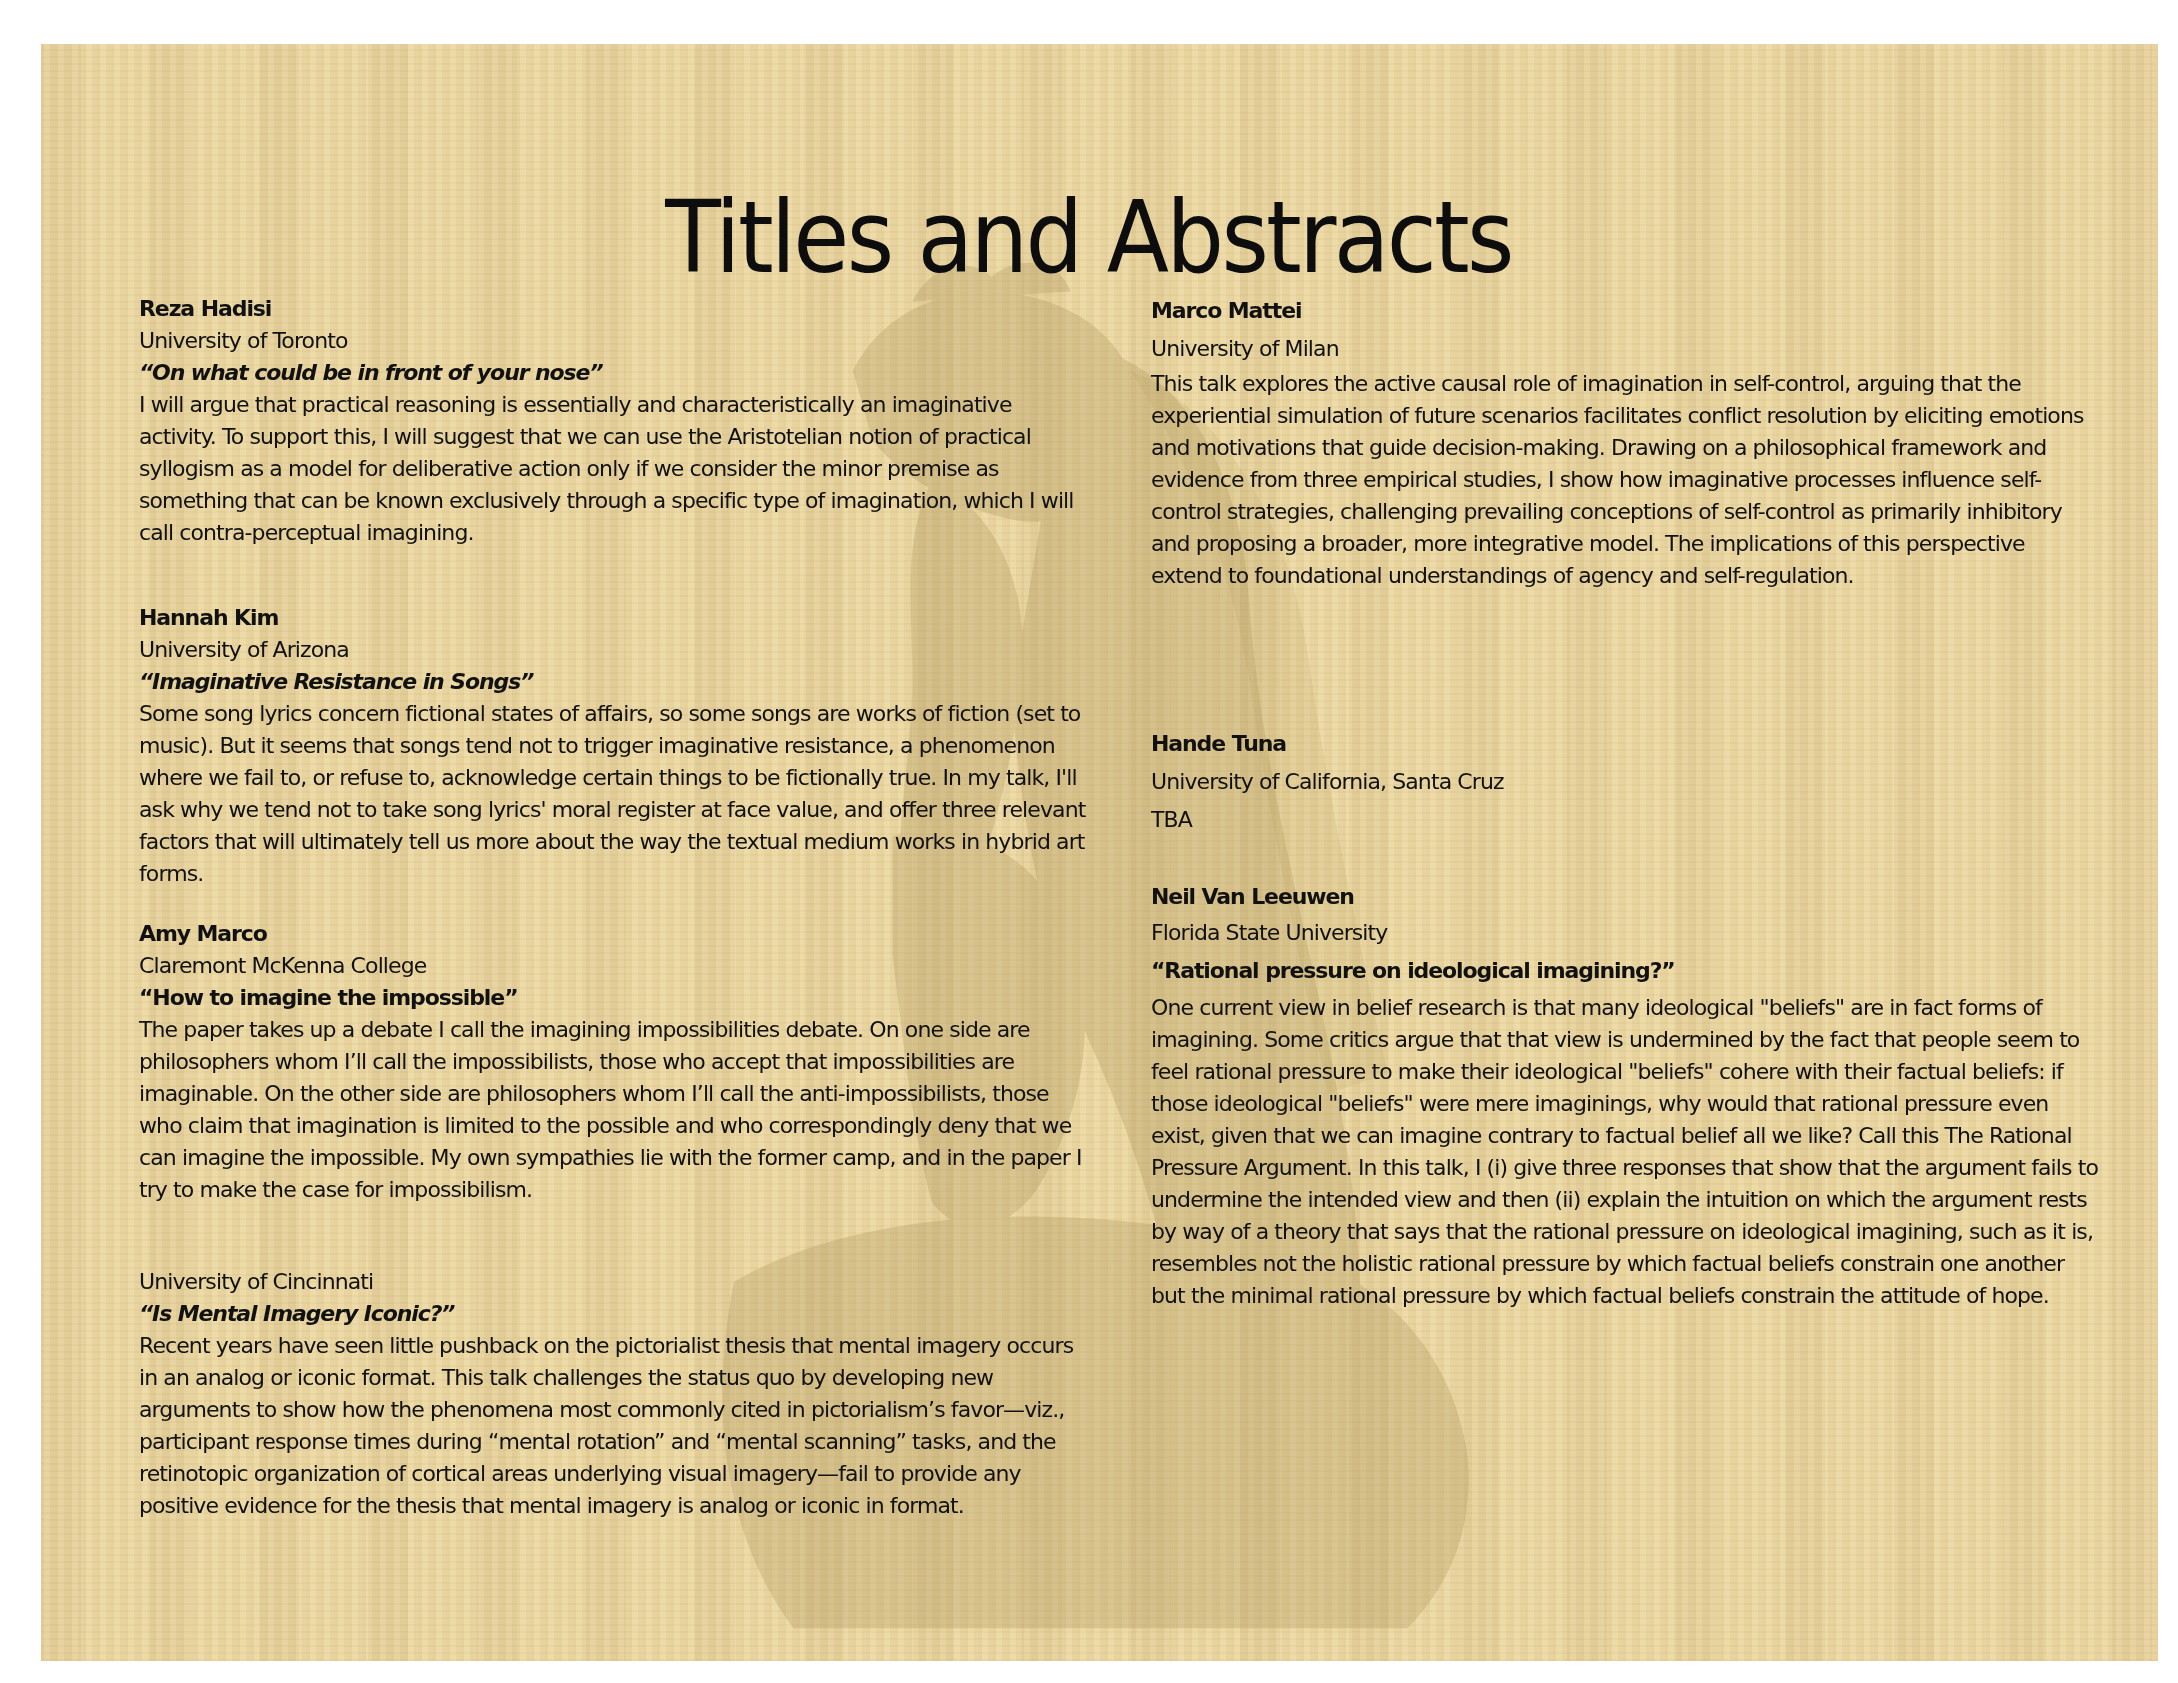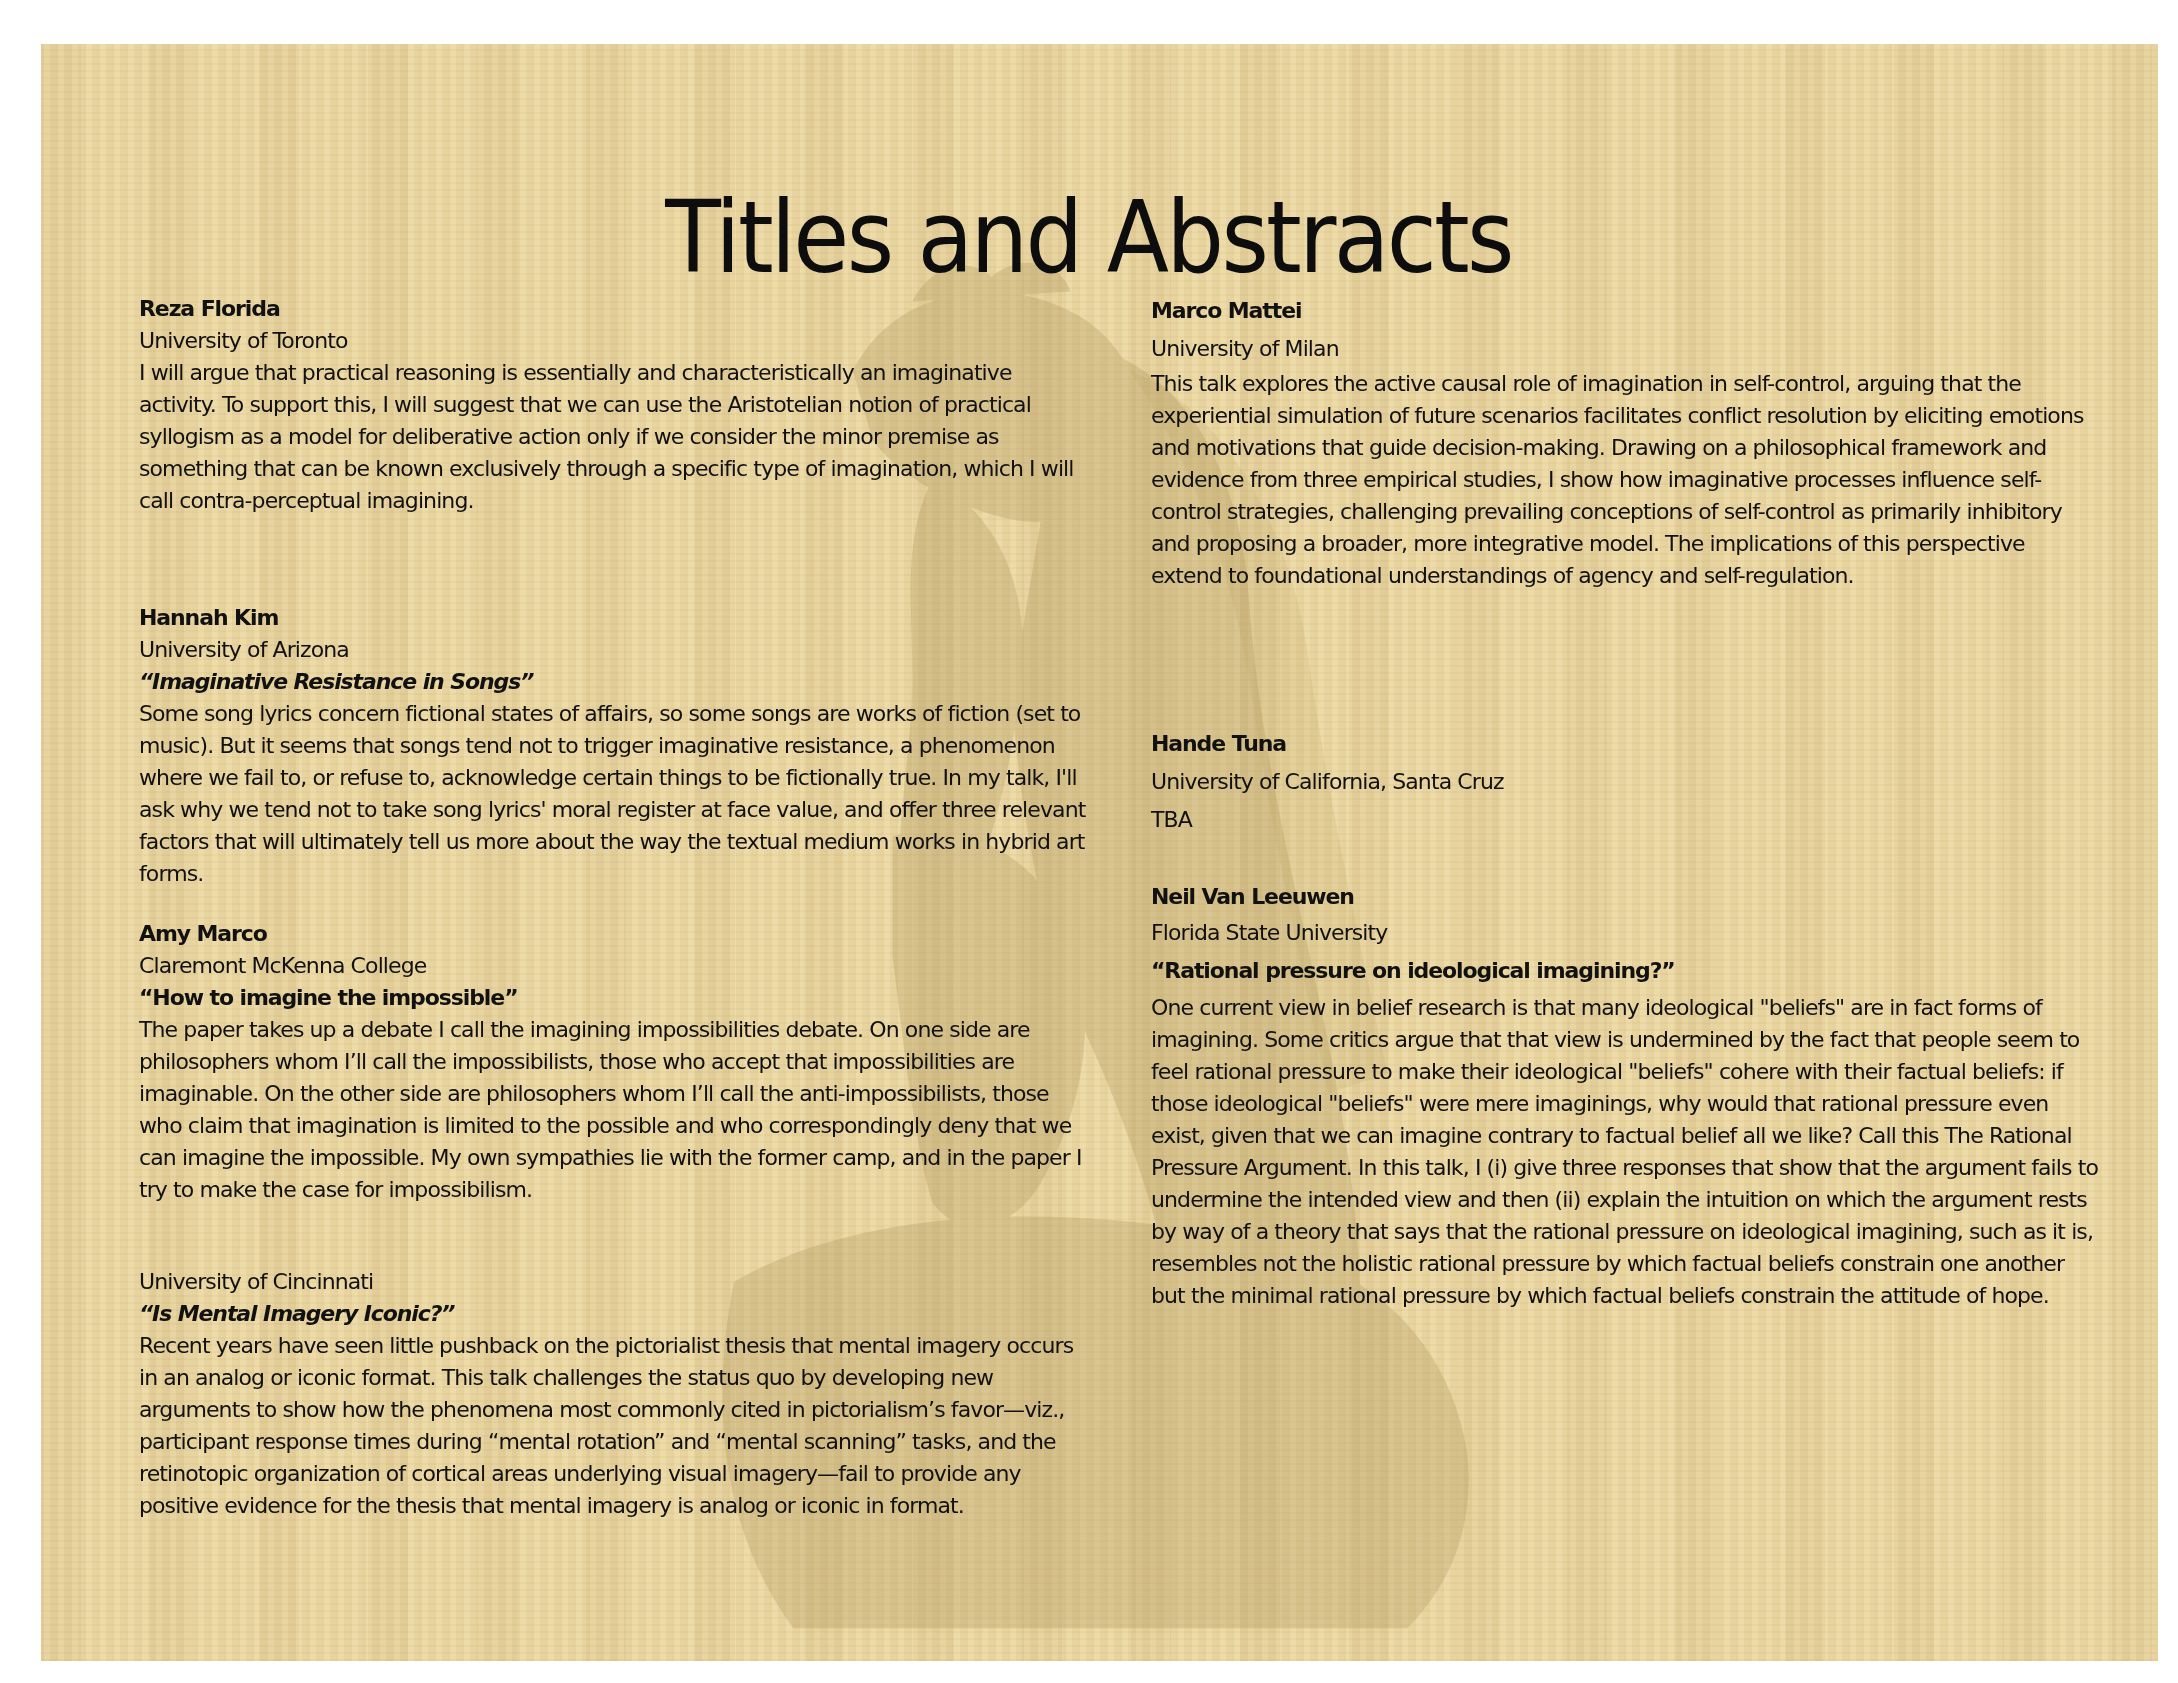--- a/index.html
+++ b/index.html
@@ -60,22 +60,23 @@
     <g fill="#b89e60" opacity="0.18">
       <path d="M1100,330 C1180,360 1260,470 1280,620 C1300,760 1330,900 1360,1040 L1300,1060 C1270,920 1240,780 1220,640 C1200,520 1160,420 1100,330 Z"></path>
     </g>
   </svg>
 
   <h1 class="title">Titles and Abstracts</h1>
 
   <div class="col left">
 
     <div class="entry" style="top:249px">
-      <div class="name">Reza Florida</div>
+      <div class="name">Reza Hadisi</div>
       <div class="affil">University of Toronto</div>
+      <div class="talk-title italic">“On what could be in front of your nose”</div>
       <p class="abstract" style="width:950px">I will argue that practical reasoning is essentially and characteristically an imaginative activity. To support this, I will suggest that we can use the Aristotelian notion of practical syllogism as a model for deliberative action only if we consider the minor premise as something that can be known exclusively through a specific type of imagination, which I will call contra-perceptual imagining.</p>
     </div>
 
     <div class="entry" style="top:558px">
       <div class="name">Hannah Kim</div>
       <div class="affil">University of Arizona</div>
       <div class="talk-title italic">“Imaginative Resistance in Songs”</div>
       <p class="abstract" style="width:950px">Some song lyrics concern fictional states of affairs, so some songs are works of fiction (set to music). But it seems that songs tend not to trigger imaginative resistance, a phenomenon where we fail to, or refuse to, acknowledge certain things to be fictionally true. In my talk, I'll ask why we tend not to take song lyrics' moral register at face value, and offer three relevant factors that will ultimately tell us more about the way the textual medium works in hybrid art forms.</p>
     </div>
 

